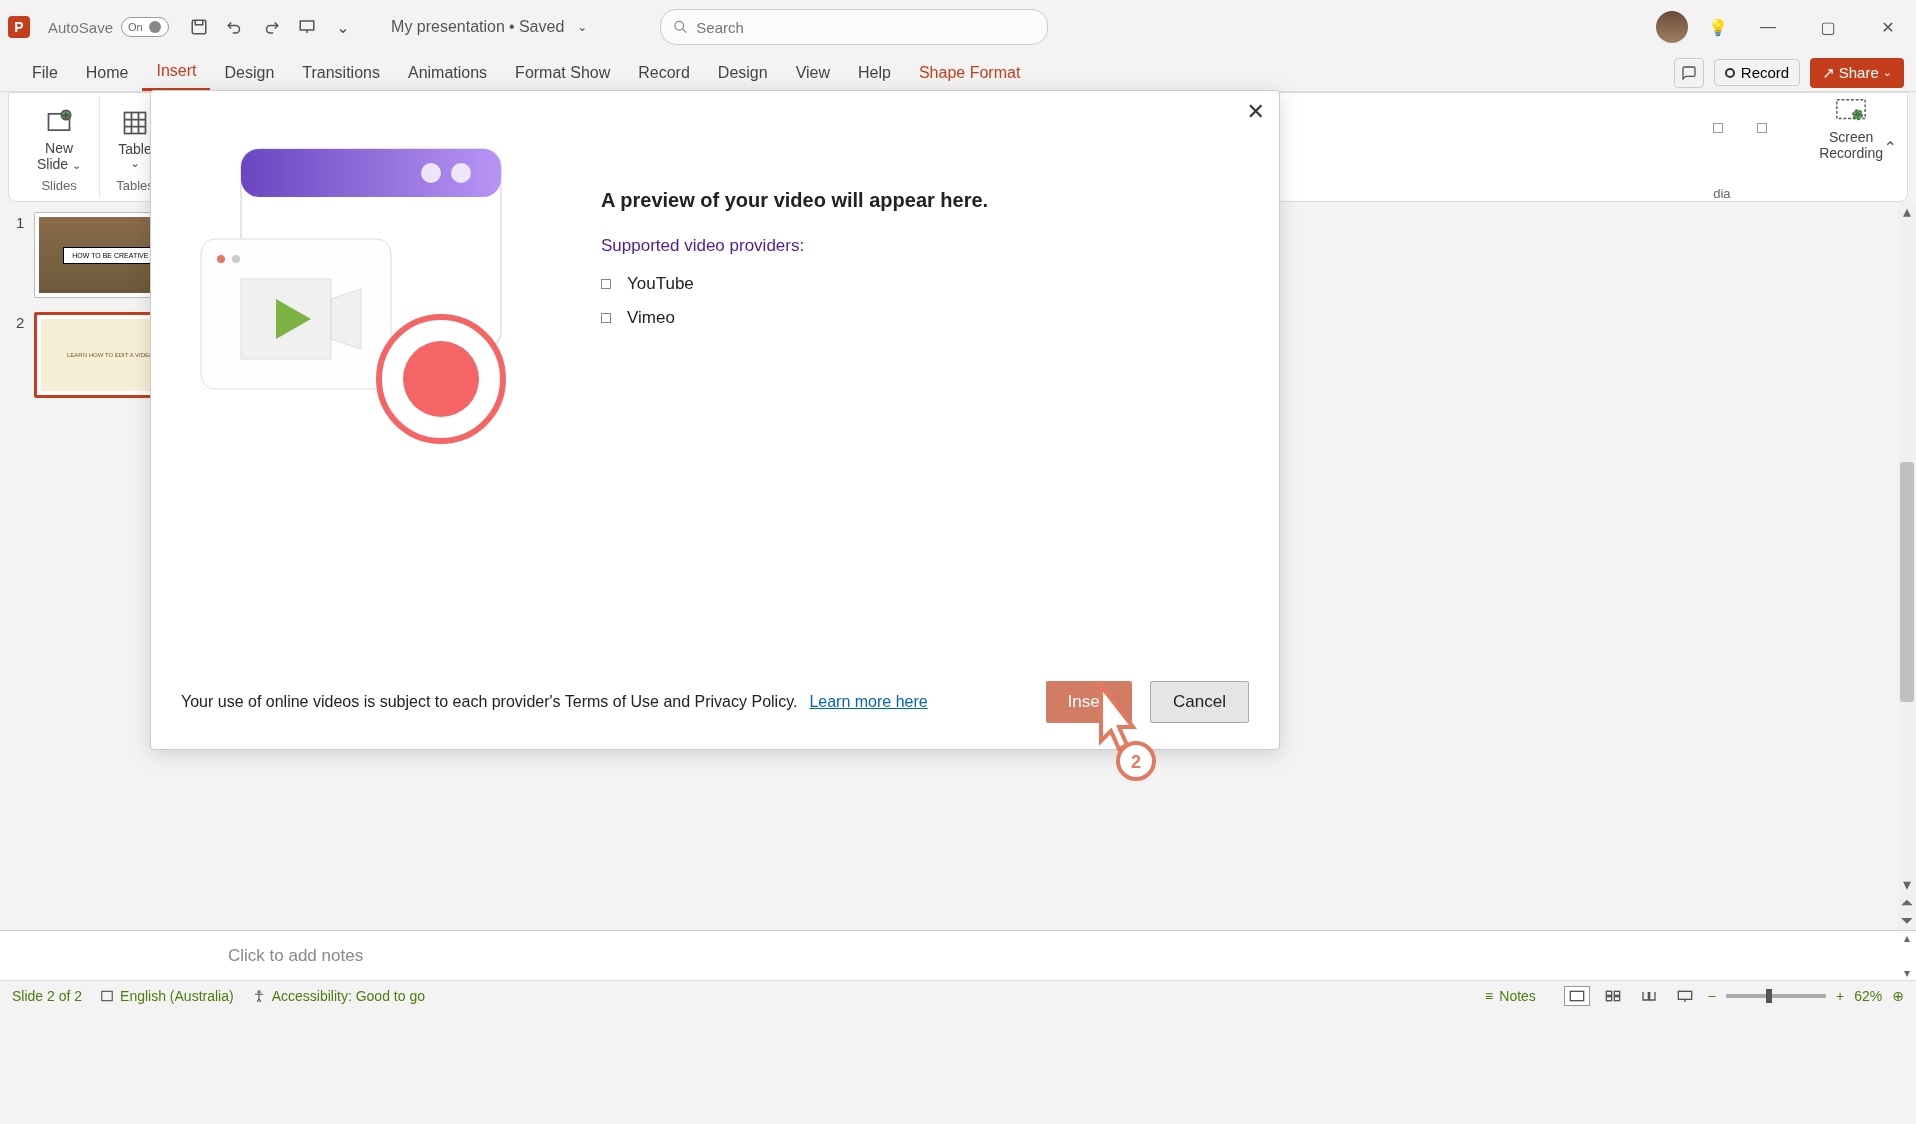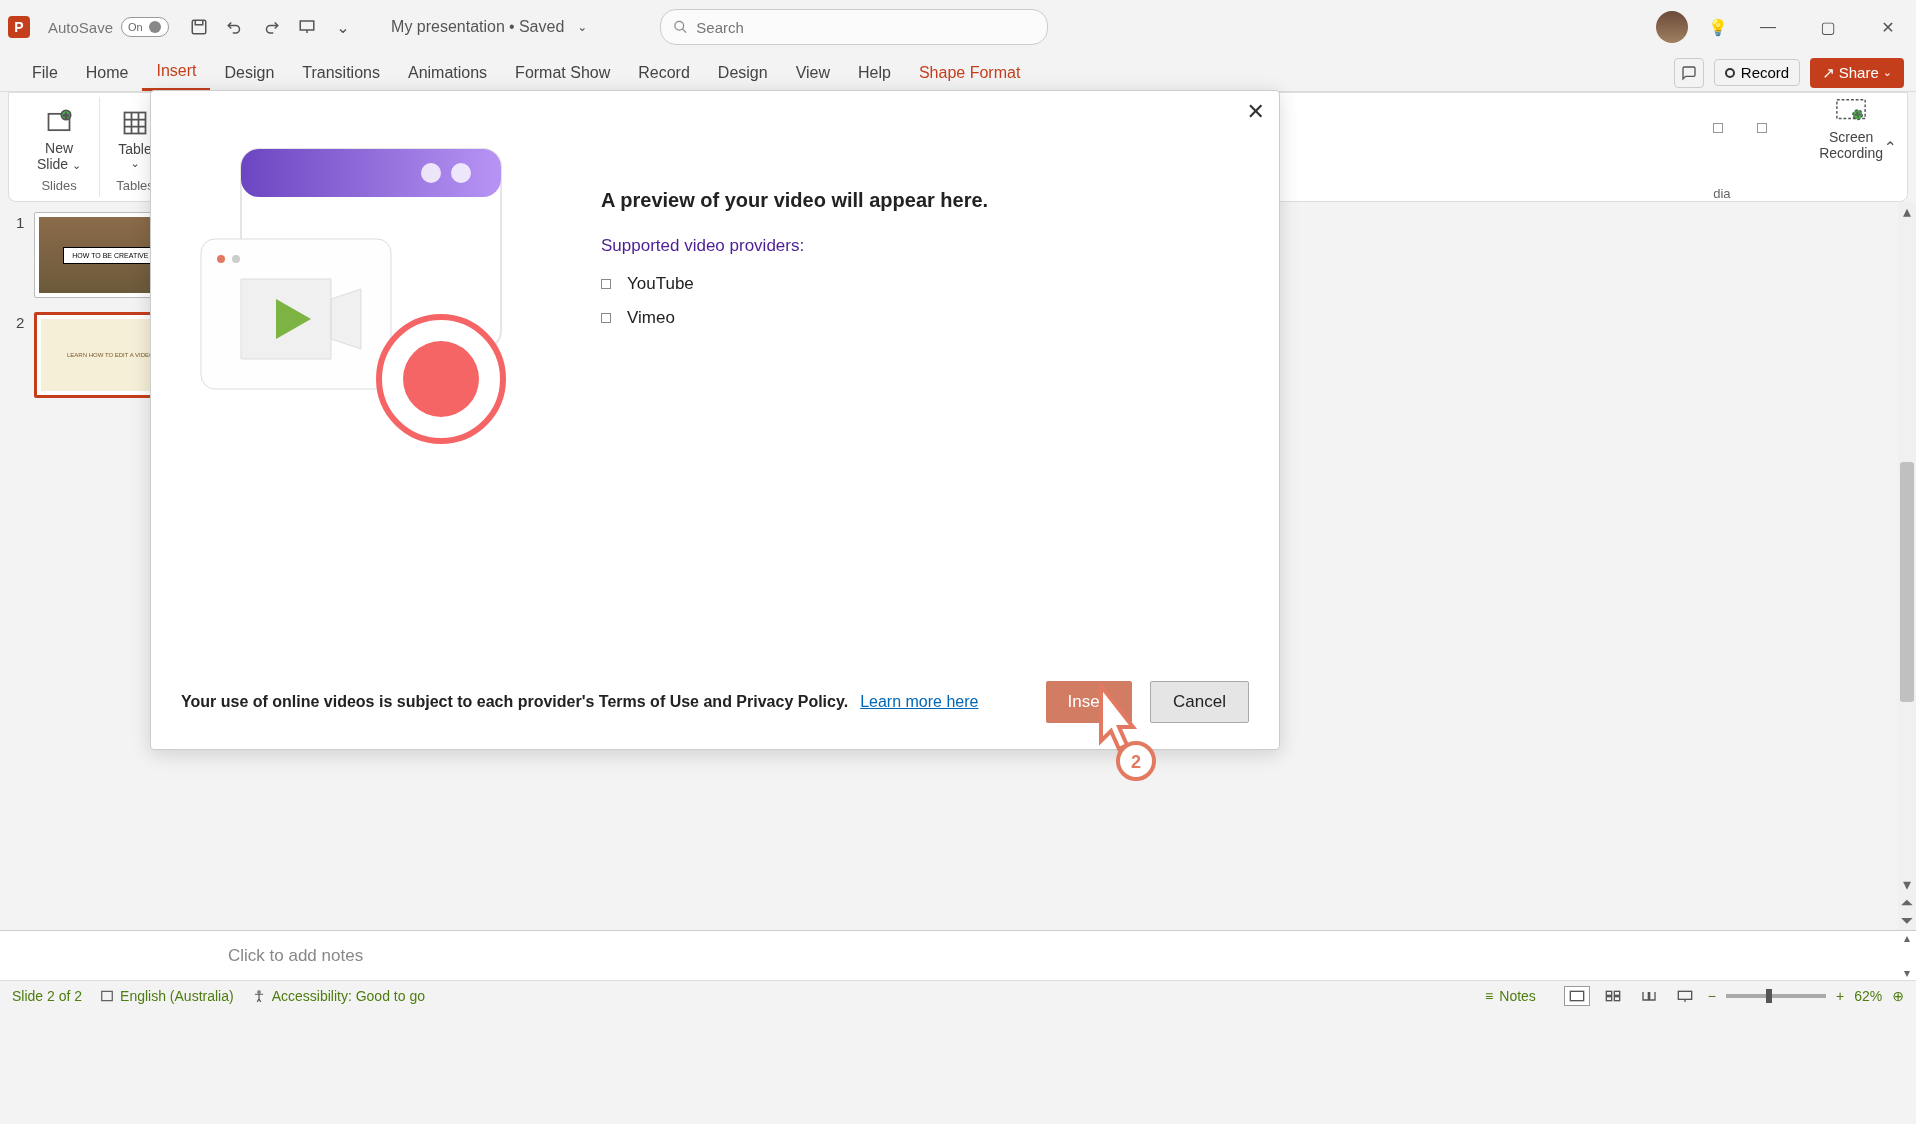--- a/index.html
+++ b/index.html
@@ -70,21 +70,21 @@
     .video-illustration { width: 360px; height: 320px; position: relative; }
     
     .preview-section { flex: 1; padding-top: 50px; }
     .preview-title { font-size: 20px; font-weight: bold; color: #222; margin-bottom: 24px; }
     .supported-label { font-size: 17px; color: #4c1d95; margin-bottom: 18px; }
     .provider-list { list-style: none; }
     .provider-item { font-size: 17px; color: #222; margin-bottom: 14px; display: flex; align-items: center; }
     .provider-bullet { width: 10px; height: 10px; border: 1px solid #888; margin-right: 16px; }
     
     .dialog-footer { position: absolute; bottom: 26px; left: 30px; right: 30px; display: flex; align-items: center; }
-    .disclaimer { font-size: 16px; color: #222; font-weight: bold; }
+    .disclaimer { font-size: 16px; color: #222; }
     .learn-link { color: #0067b8; text-decoration: underline; margin-left: 12px; }
     .footer-btns { margin-left: auto; display: flex; gap: 18px; }
     .btn-insert { padding: 10px 22px; background: #d17c63; color: #fff; font-size: 17px; border: none; border-radius: 2px; }
     .btn-cancel { padding: 10px 22px; background: #e5e5e5; border: 1px solid #aaa; font-size: 17px; color: #222; border-radius: 2px; }
     
     
     .pointer-callout { position: absolute; width: 60px; height: 70px; }
     
     
     .notes-area { height: 50px; background: #fff; border-top: 1px solid #ccc; display: flex; align-items: center; padding-left: 228px; position: relative; }

